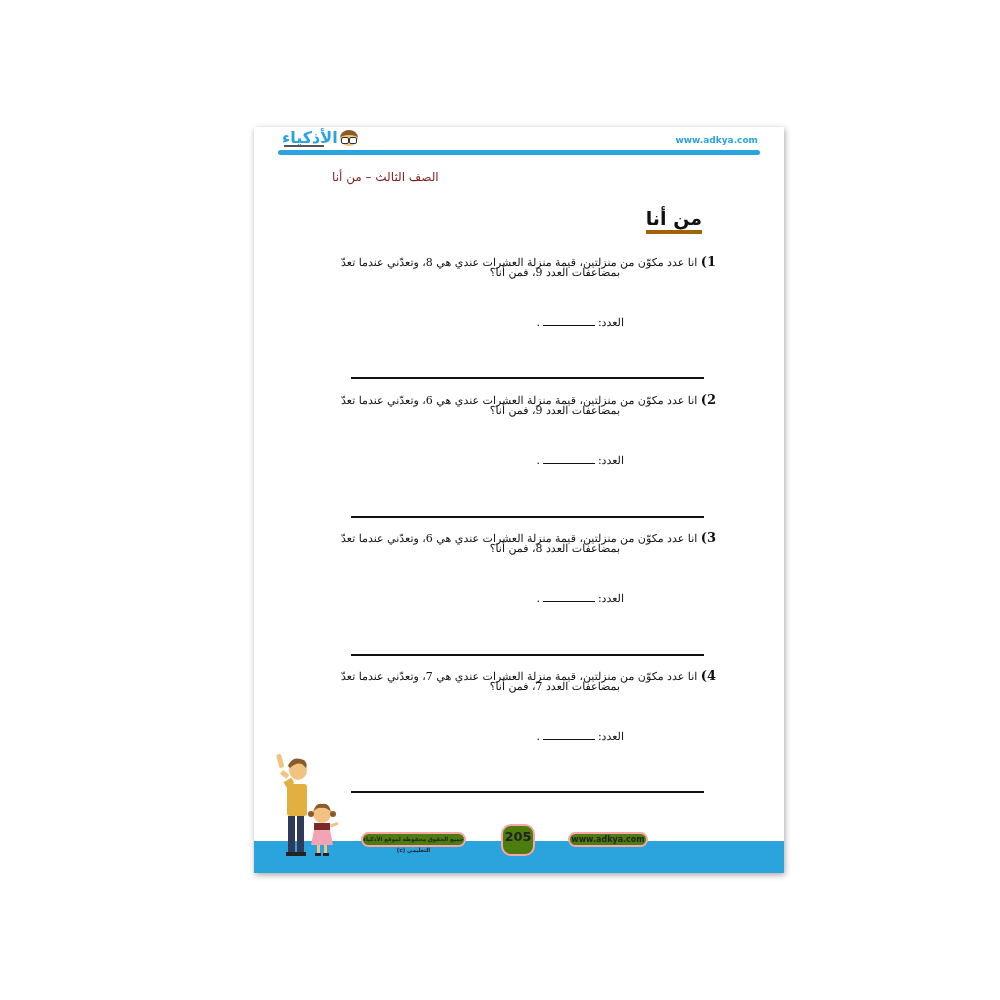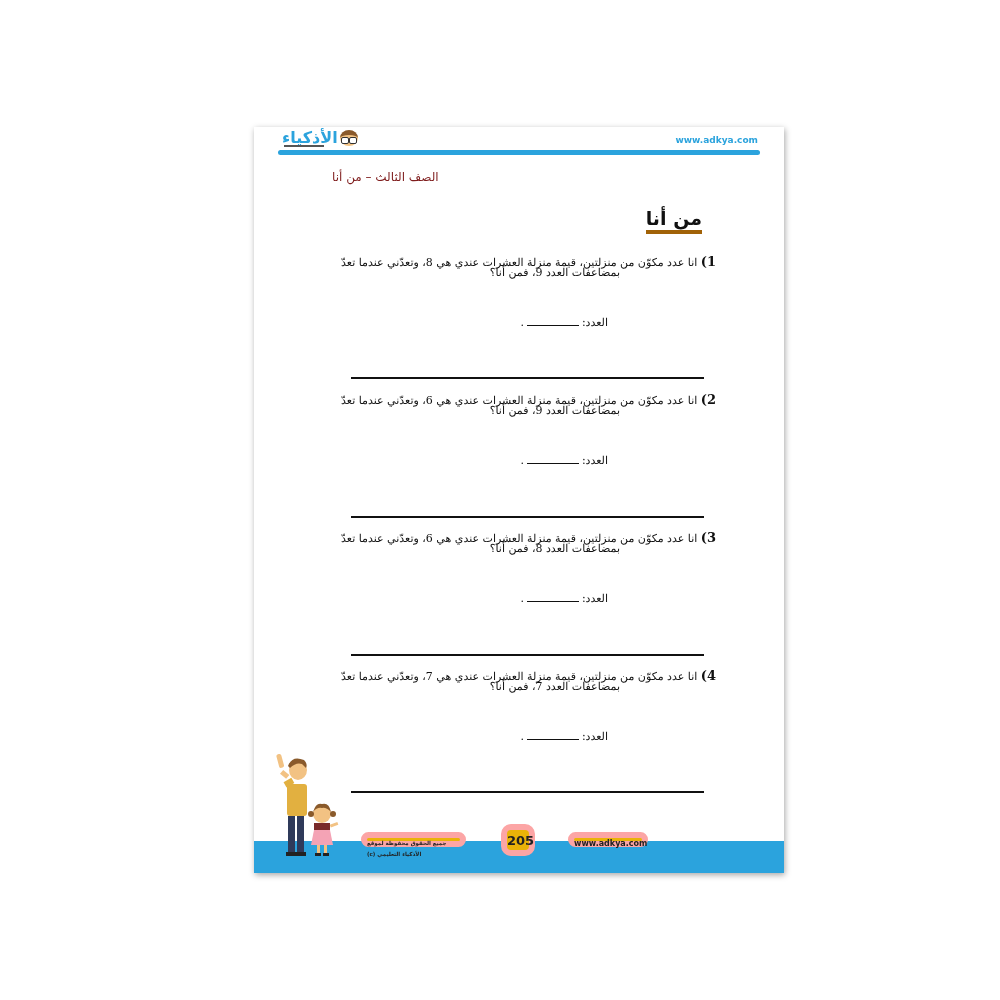--- a/index.html
+++ b/index.html
@@ -12,25 +12,25 @@
   .logo-face::before { left:1px; } .logo-face::after { right:1px; }
   .logo-sub { position:absolute; left:30px; top:18px; width:40px; height:2px; background:#555; }
   .header-url { position:absolute; right:26px; top:8px; font-family:"DejaVu Sans", sans-serif; font-weight:bold; color:#2ba3dd; font-size:9px; }
   .header-bar { position:absolute; left:24px; right:24px; top:23px; height:5px; background:#2ba3dd; border-radius:3px; }
   .subtitle { position:absolute; left:78px; top:43px; font-family:"DejaVu Sans", sans-serif; font-size:12px; color:#7f1d1d; direction:rtl; }
   .title { position:absolute; right:82px; top:80px; font-family:"DejaVu Sans", sans-serif; font-weight:bold; font-size:19px; color:#111; direction:rtl; border-bottom:4px solid #a16207; line-height:22px; padding-bottom:1px; }
   .question { position:absolute; right:64px; width:360px; direction:rtl; font-size:11px; color:#111; }
   .q-line1 { position:absolute; right:4px; top:0; white-space:nowrap; }
   .q-num { font-weight:bold; font-size:13px; }
   .q-line2 { position:absolute; right:100px; top:12px; white-space:nowrap; }
-  .q-answer { position:absolute; right:112px; top:62px; white-space:nowrap; }
+  .q-answer { position:absolute; right:96px; top:62px; white-space:nowrap; }
   .blank { display:inline-block; width:52px; border-bottom:1px solid #111; margin:0 3px; vertical-align:baseline; height:8px; }
   .divider { position:absolute; left:97px; width:353px; height:2px; background:#111; }
   .footer-band { position:absolute; left:0; right:0; top:714px; height:32px; background:#2ba3dd; }
-  .pill { position:absolute; background:#eab308; border:6px solid #fca5a5; border-radius:8px; font-family:"DejaVu Sans", sans-serif; font-weight:bold; color:#222; text-align:left; box-sizing:border-box; }
+  .pill { position:absolute; background:#4d7c0f; border:2px solid #fca5a5; border-radius:8px; font-family:"DejaVu Sans", sans-serif; font-weight:bold; color:#222; text-align:center; box-sizing:border-box; }
   .pill-copy { left:107px; top:705px; width:105px; height:15px; font-size:5.5px; line-height:11px; direction:rtl; }
   .pill-page { left:247px; top:697px; width:34px; height:32px; font-size:13px; line-height:22px; border-radius:10px; }
   .pill-url { left:314px; top:705px; width:80px; height:15px; font-size:8px; line-height:11px; }
   .kids { position:absolute; left:18px; top:625px; width:70px; height:105px; }
 </style>
 </head>
 <body>
 
 <div class="page">
 

